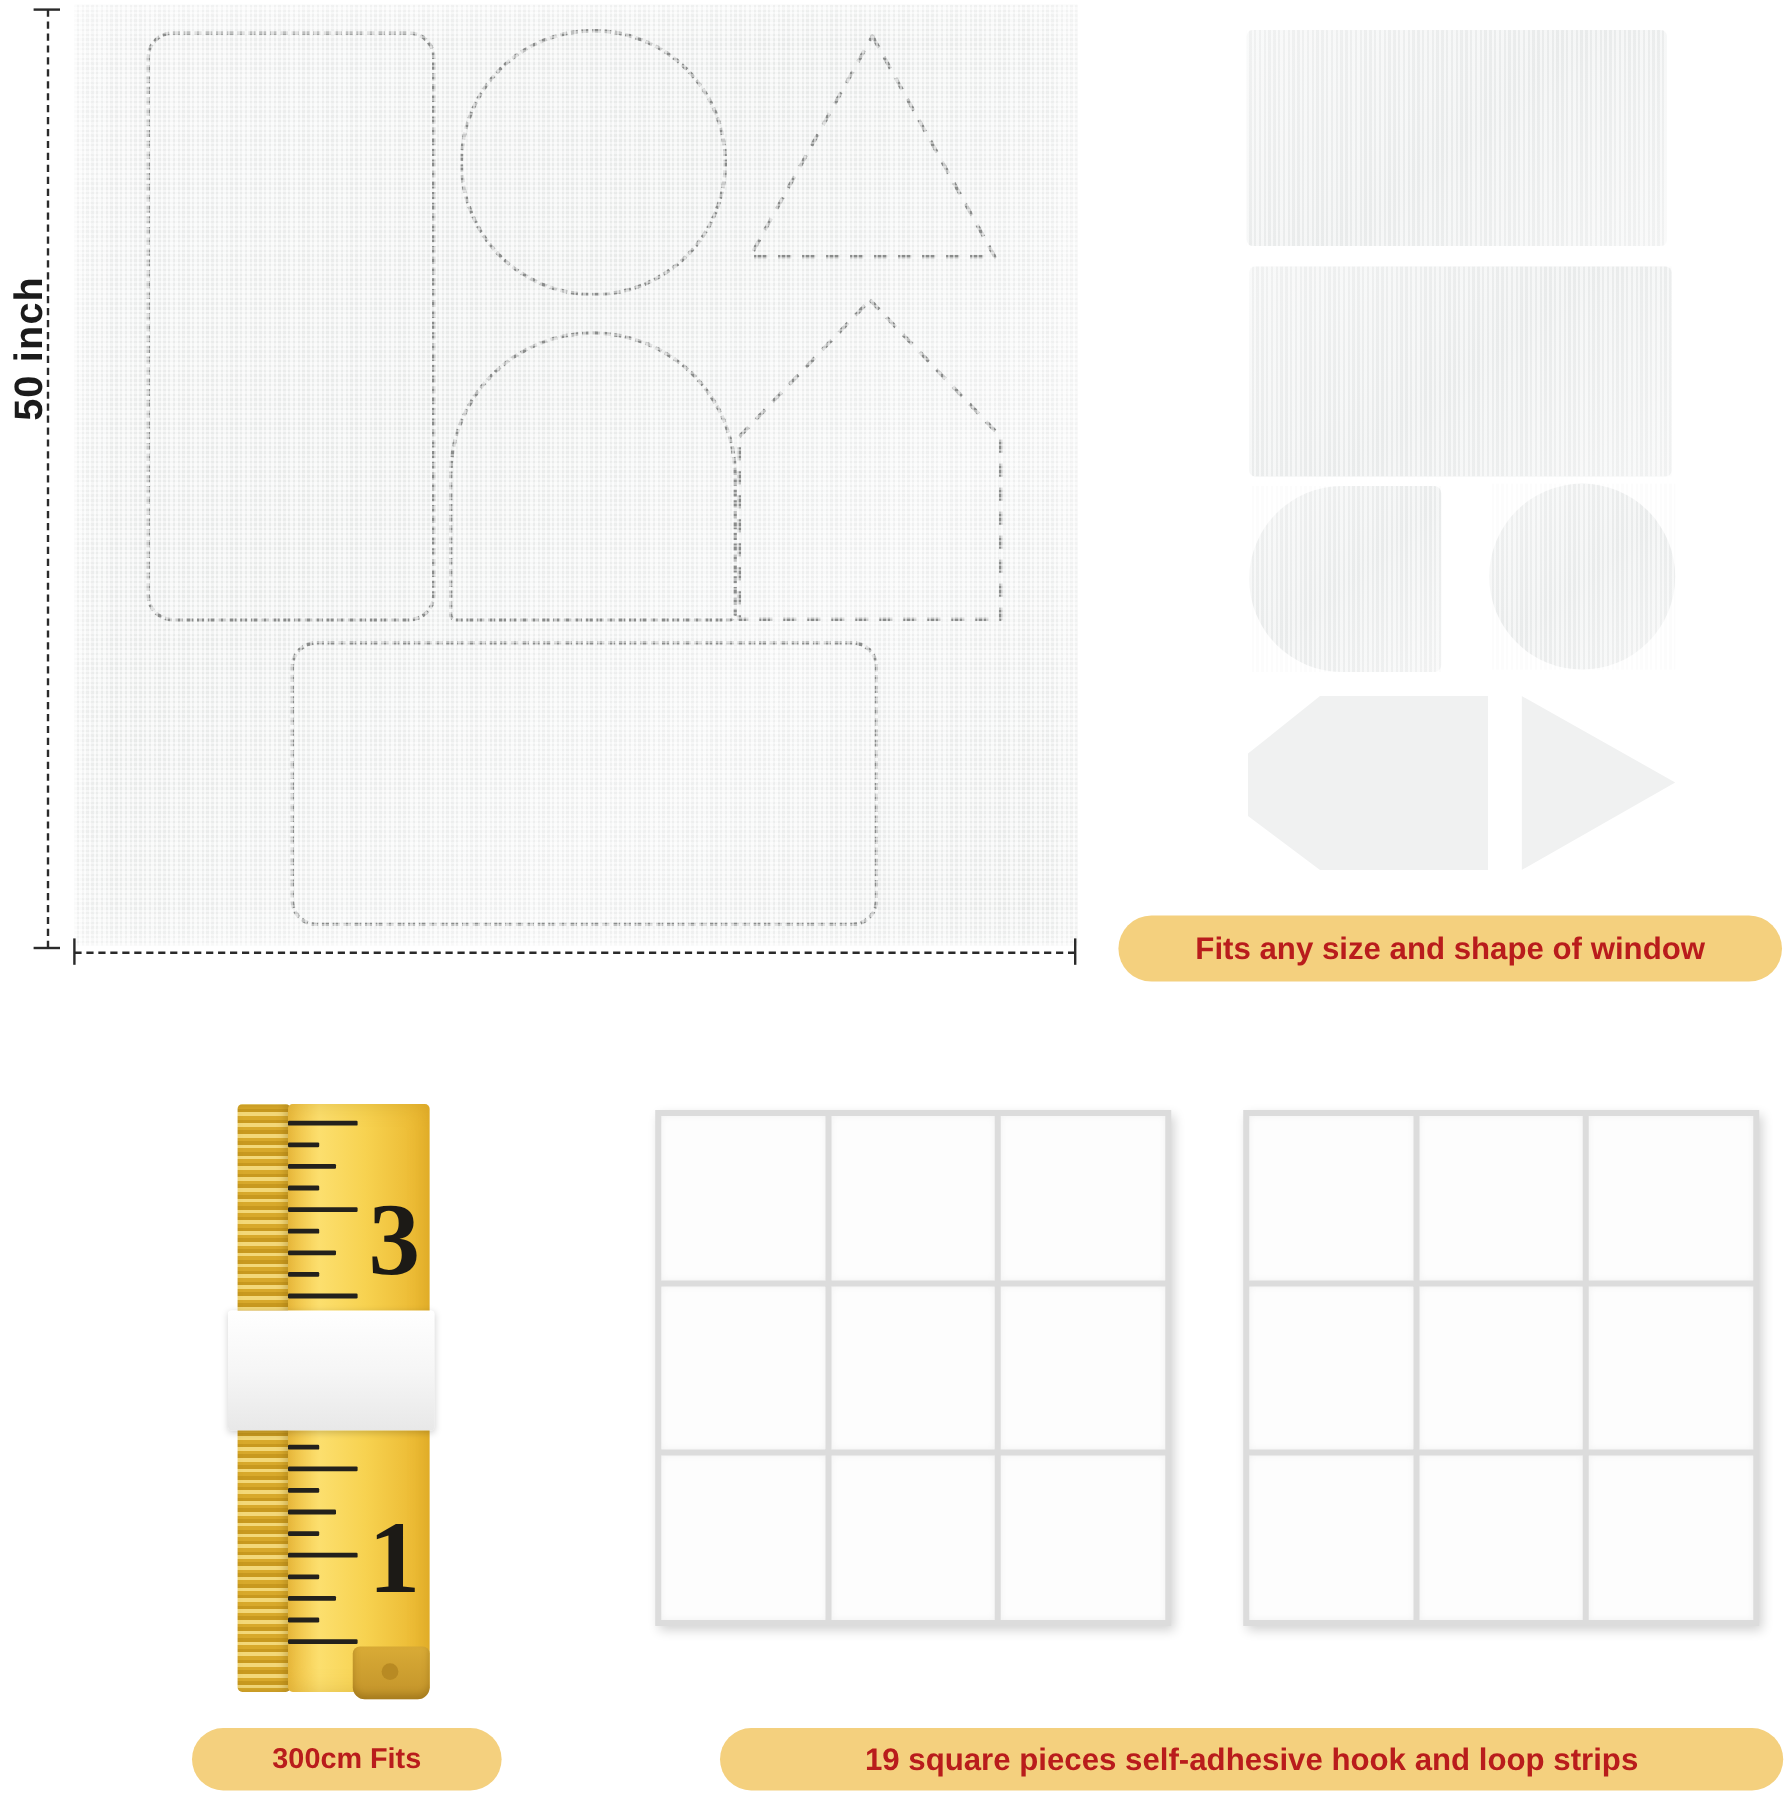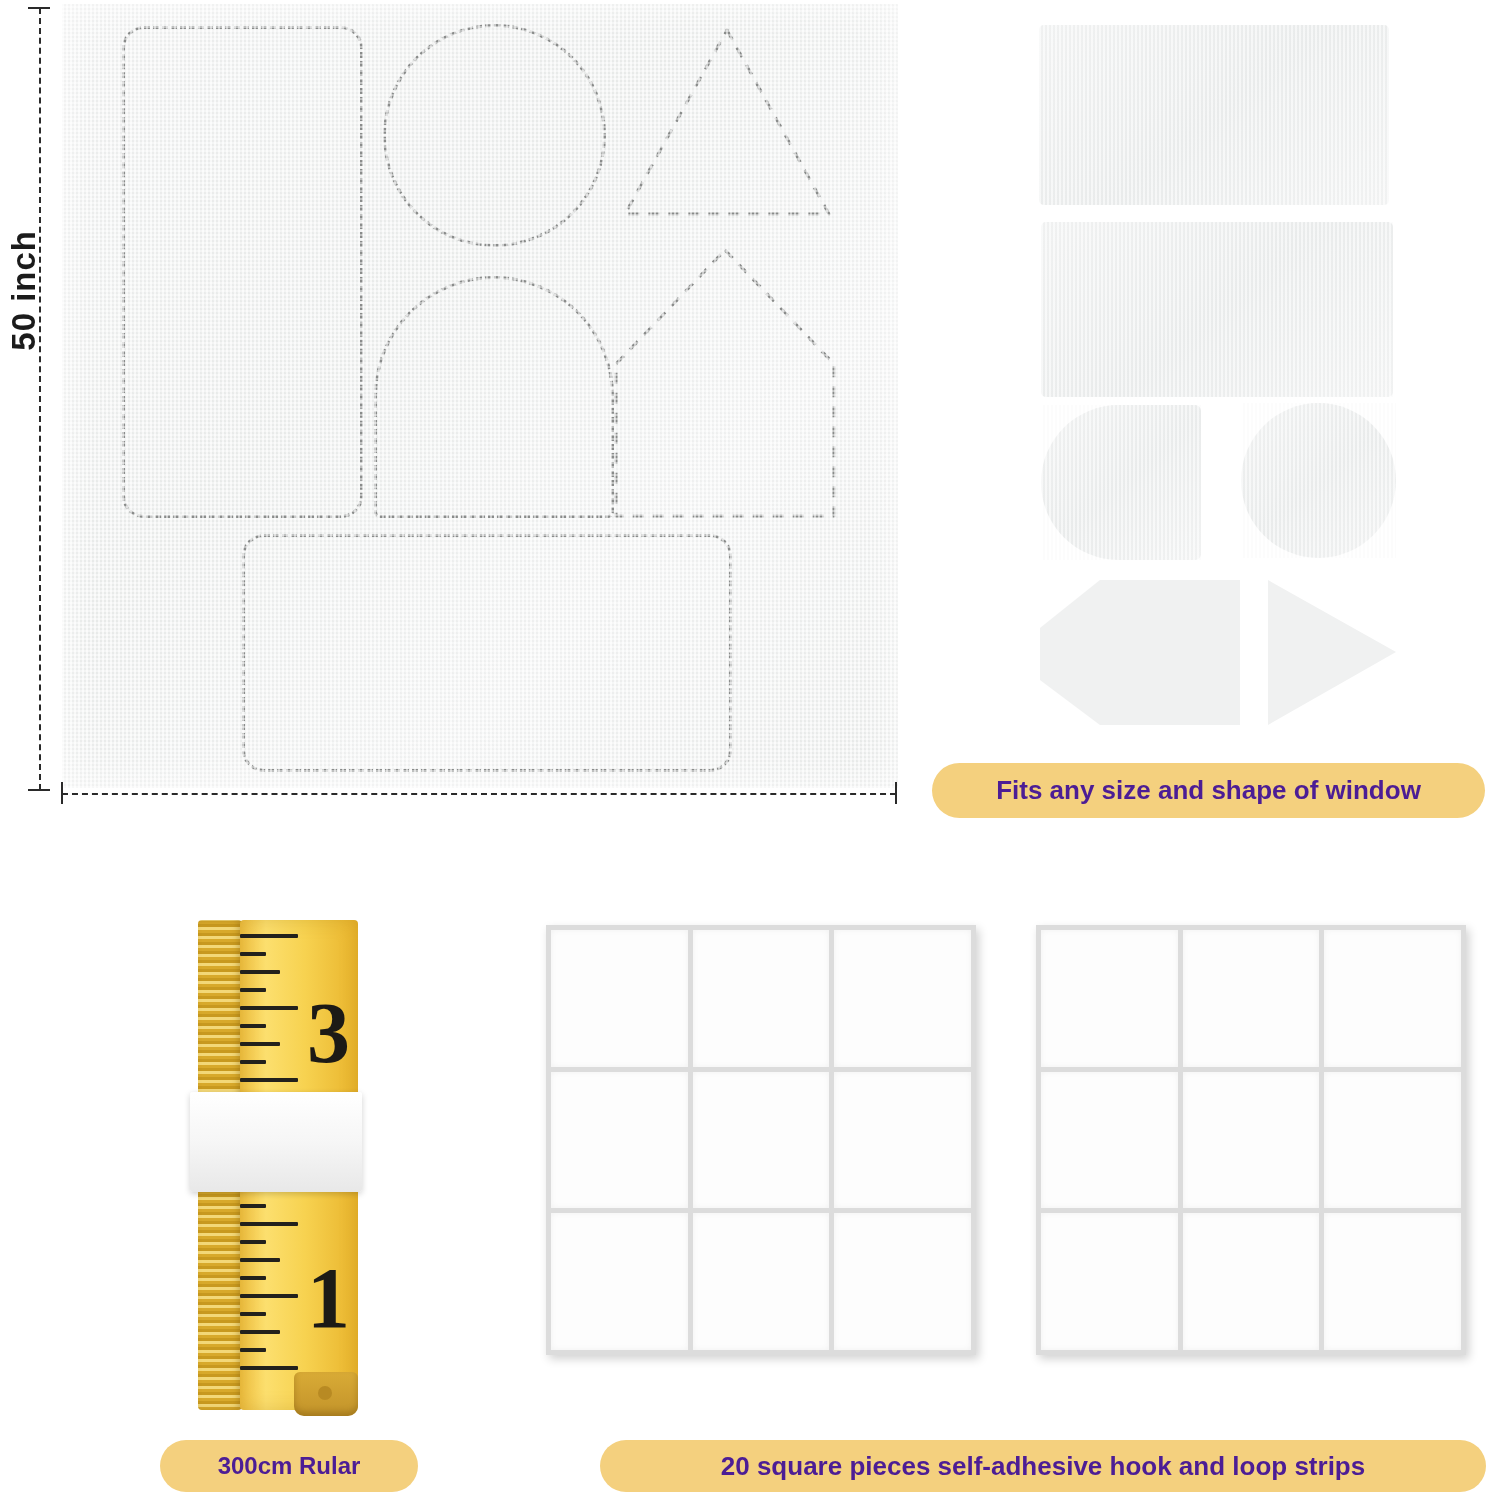--- a/index.html
+++ b/index.html
@@ -161,21 +161,21 @@
   .piece-svg { position: absolute; }
   .piece-svg polygon { fill: #f0f1f1; }
   #piece-arrow-1 { left: 1040px; top: 580px; width: 200px; height: 145px; }
   #piece-arrow-2 { left: 1268px; top: 580px; width: 128px; height: 145px; }
 
   
   .caption {
     position: absolute;
     background: #f4d07e;
     border-radius: 30px;
-    color: #4c1d95;
+    color: #b91c1c;
     font-weight: 700;
     display: flex;
     align-items: center;
     justify-content: center;
     text-align: center;
     box-sizing: border-box;
   }
   #caption-window {
     left: 932px; top: 763px;
     width: 553px; height: 55px;
@@ -382,15 +382,15 @@
     <div class="grid-sq"></div>
     <div class="grid-sq"></div>
     <div class="grid-sq"></div>
     <div class="grid-sq"></div>
     <div class="grid-sq"></div>
     <div class="grid-sq"></div>
     <div class="grid-sq"></div>
     <div class="grid-sq"></div>
   </div>
 
-  <div class="caption" id="caption-ruler">300cm Rular</div>
-  <div class="caption" id="caption-strips">20 square pieces self-adhesive hook and  loop strips</div>
+  <div class="caption" id="caption-ruler">300cm Fits</div>
+  <div class="caption" id="caption-strips">19 square pieces self-adhesive hook and  loop strips</div>
 </div>
 
 </body></html>

